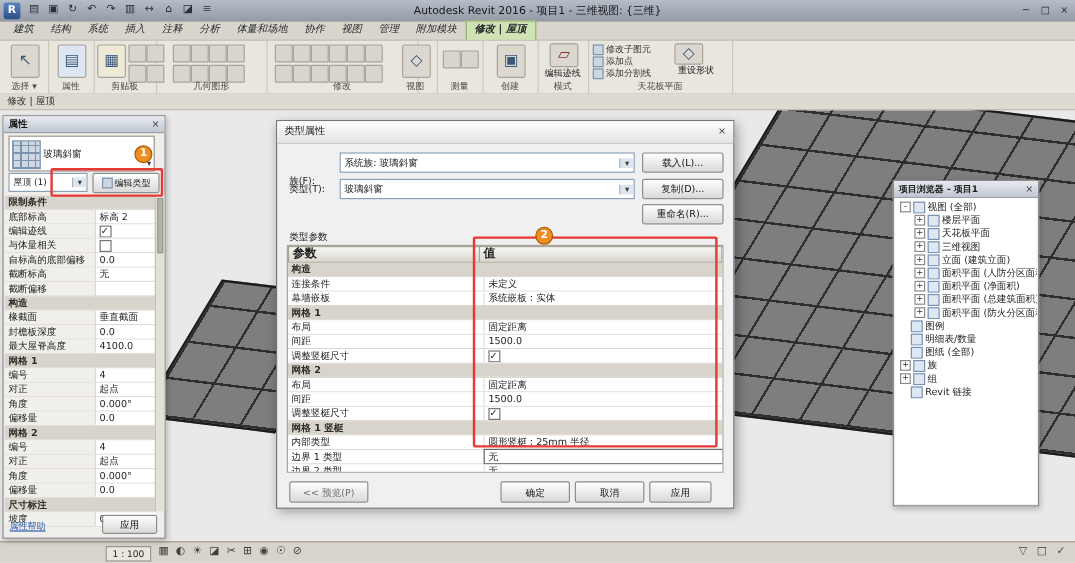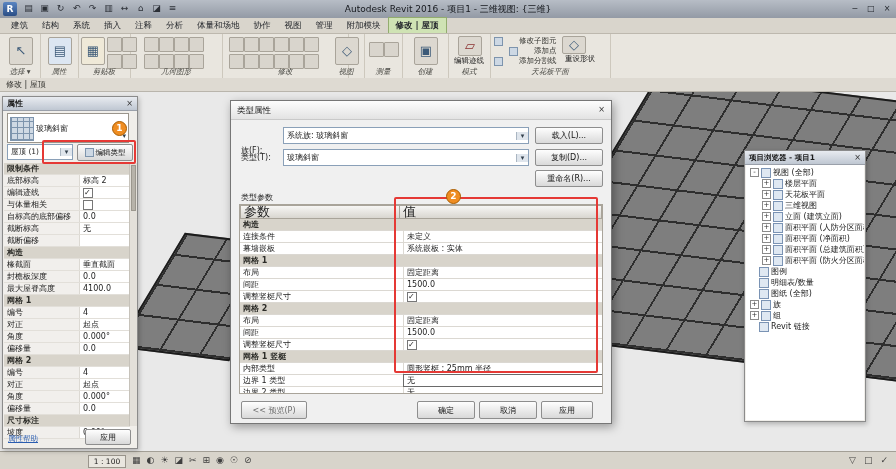--- a/index.html
+++ b/index.html
@@ -21,32 +21,32 @@
     font-family:"DejaVu Sans","Liberation Sans",sans-serif;}
   .sglass{position:relative;width:7px;height:7px;border:1px solid #cfd2d6;border-radius:50%;margin-right:4px;}
   .sglass::after{content:"";position:absolute;width:4px;height:1px;background:#cfd2d6;right:-4px;bottom:-1px;transform:rotate(40deg);}
   .icsmall{font-size:9px;color:#2b2f36;}
   .login{display:flex;align-items:center;gap:2px;font-size:8px;color:#1d2averia026;}
   .winctl{position:absolute;right:3px;top:2px;display:flex;gap:4px;}
   .winctl span{width:12px;height:13px;font-size:8px;line-height:13px;text-align:center;color:#22262c;}
 
   
   .tabsrow{position:absolute;left:0;top:18px;width:896px;height:16px;background:#d9d5cc;border-bottom:1px solid #bdb8ae;display:flex;align-items:flex-end;padding-left:4px;box-sizing:border-box;}
-  .tab{font-size:8.5px;line-height:15px;padding:0 7px;color:#26292e;white-space:nowrap;}
+  .tab{font-size:8.5px;line-height:15px;padding:0 7px;color:#26292e;white-space:nowrap;font-style:italic;}
   .tab.active{background:#cfe3b4;border:1px solid #93ac6f;border-bottom:none;font-weight:bold;}
 
   
   .ribbon{position:absolute;left:0;top:34px;width:896px;height:44px;background:#e9e6df;border-bottom:1px solid #b5b1a8;}
   .rpanel{position:absolute;top:0;bottom:0;border-right:1px solid #cdc8bd;}
-  .rlabel{position:absolute;bottom:1px;left:0;right:0;text-align:center;font-size:7.5px;color:#4a4a45;white-space:nowrap;font-style:italic;}
+  .rlabel{position:absolute;bottom:1px;left:0;right:0;text-align:center;font-size:7.5px;color:#4a4a45;white-space:nowrap;}
   .tile-lg{position:absolute;width:22px;height:26px;background:#dcd8d0;border:1px solid #a9a49a;border-radius:2px;
     font-size:13px;line-height:26px;text-align:center;color:#3c5a78;}
   .tile-sm{width:13px;height:13px;background:#d9d5cd;border:1px solid #a9a49a;border-radius:1px;display:inline-block;}
   .tgrid{position:absolute;display:grid;gap:2px;}
-  .seitem{display:flex;align-items:center;gap:16px;font-size:7.5px;height:10px;white-space:nowrap;color:#33332f;justify-content:flex-end;}
+  .seitem{display:flex;align-items:center;gap:2px;font-size:7.5px;height:10px;white-space:nowrap;color:#33332f;}
   .seicon{width:7px;height:7px;background:#cdd8e4;border:1px solid #7d94ad;}
 
   
   .modebar{position:absolute;left:0;top:78px;width:896px;height:14px;background:#dedad2;border-bottom:1px solid #b9b5ac;
     font-size:8px;line-height:14px;padding-left:6px;box-sizing:border-box;color:#2e2e2a;}
 
   
   .workspace{position:absolute;left:0;top:92px;width:896px;height:359px;background:#e9e9e9;overflow:hidden;}
   .roof{position:absolute;background-color:#7e7e7e;border:2px solid #1c1c1c;
     background-image:repeating-linear-gradient(90deg,#2e2e2e 0 2px,transparent 2px 40px),
@@ -76,21 +76,21 @@
   .select{display:flex;align-items:center;background:#fff;border:1px solid #8aa0b8;font-size:8px;}
   .selval{flex:1;padding-left:3px;overflow:hidden;white-space:nowrap;}
   .selarrow{width:11px;text-align:center;background:#dfe5ec;border-left:1px solid #aab6c2;font-size:7px;color:#33404d;}
 
   
   .dialog{position:absolute;left:230px;top:100px;width:380px;height:322px;background:#f0f0f0;
     border:1px solid #767676;box-shadow:2px 3px 9px rgba(0,0,0,.35);z-index:40;}
   .dlghead{height:18px;background:linear-gradient(#fdfdfd,#e3e3e3);border-bottom:1px solid #c9c9c9;
     font-size:8.5px;line-height:18px;padding:0 6px;display:flex;justify-content:space-between;}
   .dlglabel{position:absolute;font-size:8px;color:#1e1e1e;}
-  .thead{display:flex;height:14px;font-size:13px;font-weight:normal;align-items:flex-end;}
+  .thead{display:flex;height:14px;font-size:10px;font-weight:bold;align-items:flex-end;}
   .thcell{background:linear-gradient(#f7f6f4,#d9d6d0);border:1px solid #a9a49a;border-left:none;line-height:12px;padding-left:3px;box-sizing:border-box;}
 
   
   .titem{display:flex;align-items:center;height:11px;font-size:8px;white-space:nowrap;overflow:hidden;}
   .titem.sub{padding-left:12px;}
   .tbox{width:7px;height:7px;border:1px solid #8a8a8a;background:#fff;font-size:7px;line-height:6px;text-align:center;color:#333;margin:0 2px;flex:none;}
   .tspacer{width:11px;flex:none;}
   .ticon{width:8px;height:8px;background:#dfe8f2;border:1px solid #7a93b4;margin-right:2px;flex:none;}
 
   

